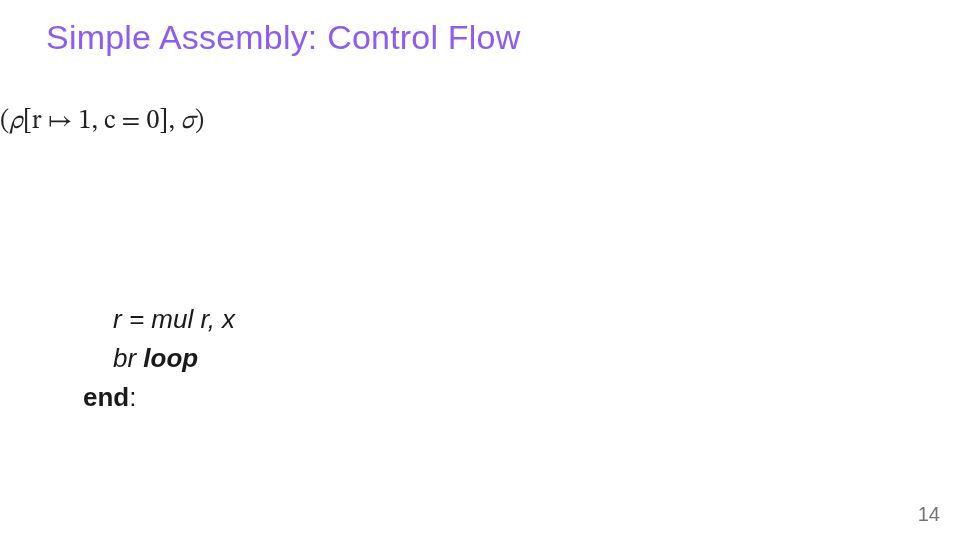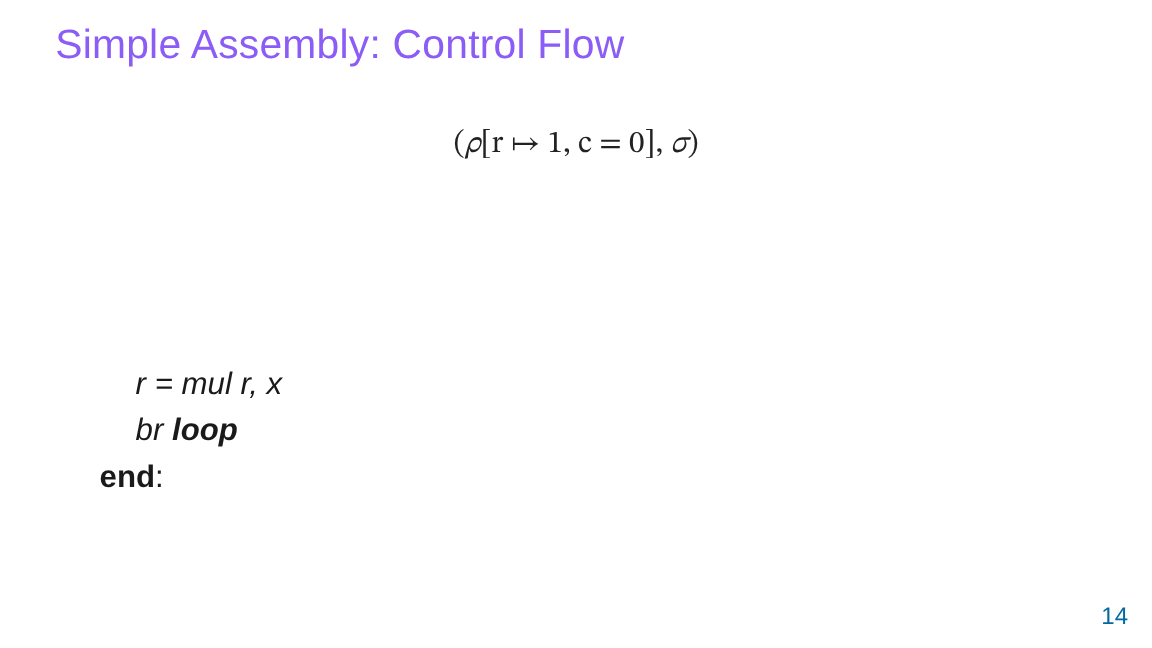--- a/index.html
+++ b/index.html
@@ -19,21 +19,21 @@
     font-size: 34px;
     font-weight: 300;
     color: #8b5cf6;
     letter-spacing: 0.2px;
   }
   .state {
     position: absolute;
     left: 0;
     right: 0;
     top: 105px;
-    text-align: center;
+    text-align: left;
     font-family: "Cambria Math", "STIX Two Math", "Times New Roman", serif;
     font-size: 26px;
     color: #222;
     white-space: nowrap;
   }
   .state .italic { font-style: italic; }
   .state .rm { font-style: normal; }
   .code {
     position: absolute;
     left: 83px;
@@ -44,21 +44,21 @@
     color: #1a1a1a;
     line-height: 1.5;
   }
   .code .indent { padding-left: 30px; font-style: italic; }
   .code .bold { font-weight: 600; }
   .pagenum {
     position: absolute;
     right: 20px;
     bottom: 14px;
     font-size: 20px;
-    color: #0369a1;
+    color: #737373;
     font-family: "Segoe UI", Arial, sans-serif;
     font-weight: 300;
   }
 </style>
 </head>
 <body>
 
 <div class="title">Simple Assembly: Control Flow</div>
 
 <div class="state">

